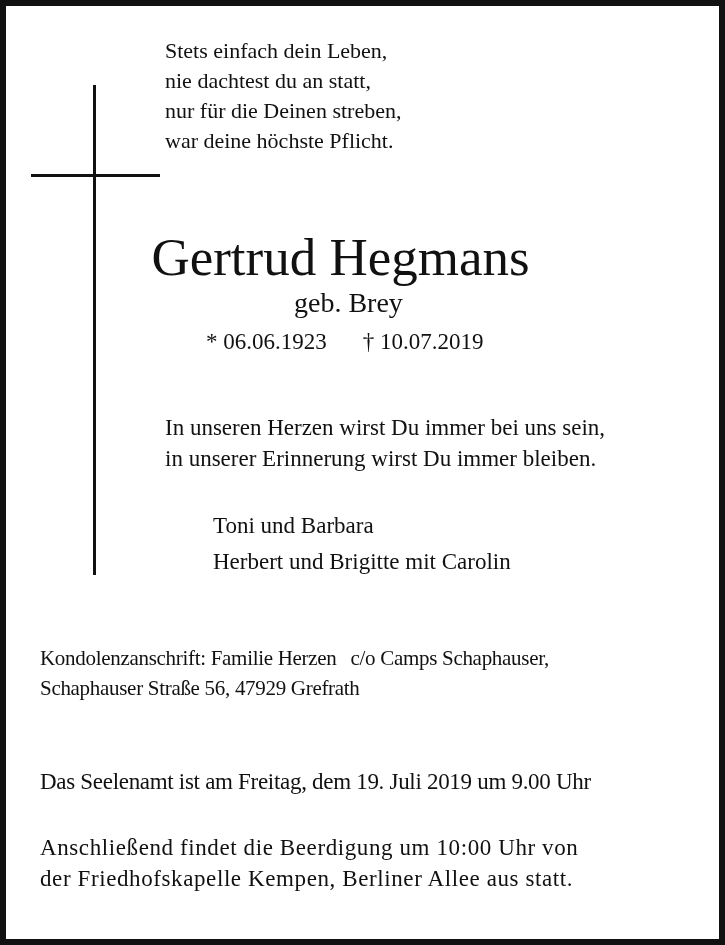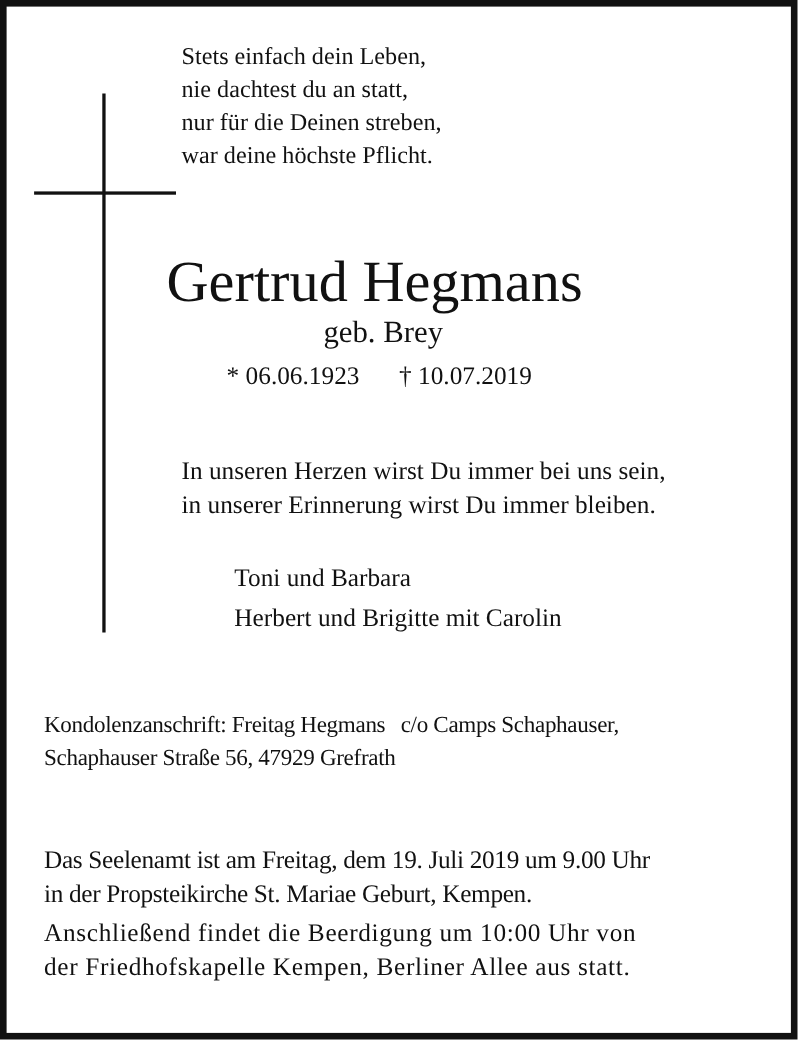--- a/index.html
+++ b/index.html
@@ -51,26 +51,25 @@
     <div>In unseren Herzen wirst Du immer bei uns sein,</div>
     <div>in unserer Erinnerung wirst Du immer bleiben.</div>
   </div>
 
   <div class="family">
     <div>Toni und Barbara</div>
     <div>Herbert und Brigitte mit Carolin</div>
   </div>
 
   <div class="address">
-    <div><span>Kondolenzanschrift: Freitag Hegmans</span><span class="co">c/o Camps Schaphauser,</span></div>
+    <div><span>Kondolenzanschrift: Familie Herzen</span><span class="co">c/o Camps Schaphauser,</span></div>
     <div>Schaphauser Straße 56, 47929 Grefrath</div>
   </div>
 
   <div class="service">
     <div>Das Seelenamt ist am Freitag, dem 19. Juli 2019 um 9.00 Uhr</div>
-    <div>in der Propsteikirche St. Mariae Geburt, Kempen.</div>
   </div>
 
   <div class="burial">
     <div>Anschließend findet die Beerdigung um 10:00 Uhr von</div>
     <div>der Friedhofskapelle Kempen, Berliner Allee aus statt.</div>
   </div>
 </div>
 
 </body></html>

